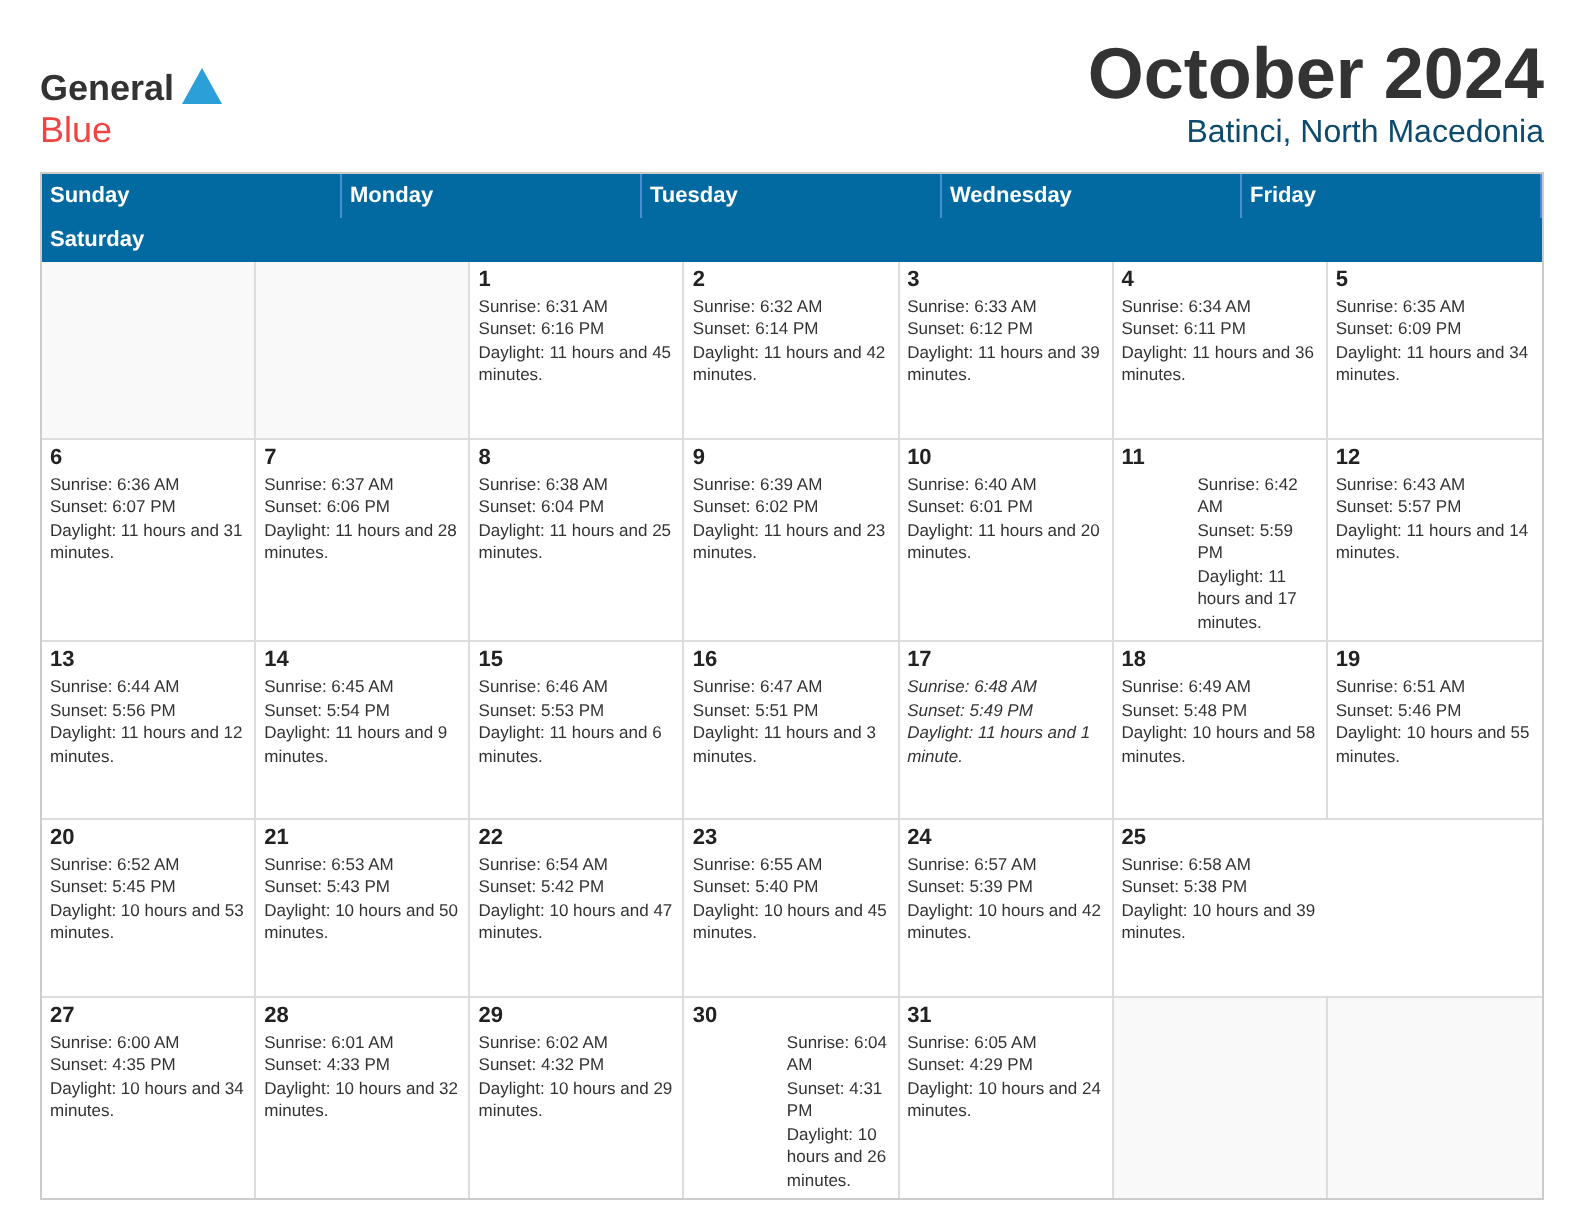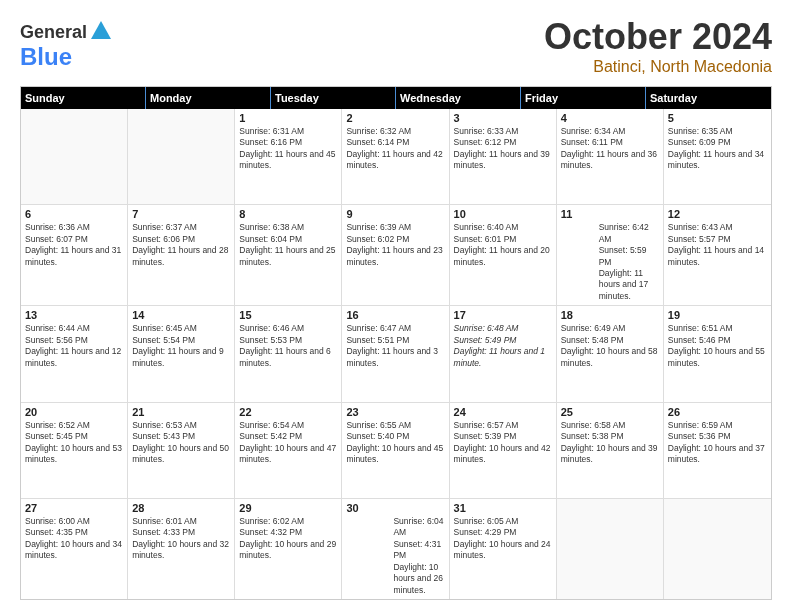--- a/index.html
+++ b/index.html
@@ -13,37 +13,37 @@
     .page {
       width: 792px;
       height: 612px;
       padding: 16px 20px 12px 20px;
       display: flex;
       flex-direction: column;
     }
     .header {
       display: flex;
       justify-content: space-between;
-      align-items: center;
+      align-items: flex-end;
       margin-bottom: 10px;
     }
     .logo {
       display: flex;
       flex-direction: column;
       align-items: flex-start;
     }
     .logo-text-general {
       font-size: 18px;
       font-weight: bold;
       color: #333;
     }
     .logo-text-blue {
-      font-size: 24px;
-      font-weight: bold;
-      color: #3b82f6;
+      font-size: 18px;
+      font-weight: normal;
+      color: #ef4444;
     }
     .logo-line {
       display: flex;
       align-items: center;
     }
     .logo-triangle {
       width: 0;
       height: 0;
       border-left: 10px solid transparent;
       border-right: 10px solid transparent;
@@ -54,32 +54,32 @@
     .title-block {
       text-align: right;
     }
     .title-month {
       font-size: 36px;
       font-weight: bold;
       color: #333;
     }
     .title-location {
       font-size: 16px;
-      color: #a16207;
+      color: #0c4a6e;
     }
     .calendar {
       flex: 1;
       display: flex;
       flex-direction: column;
       border: 1px solid #ccc;
     }
     .cal-header {
       display: grid;
-      grid-template-columns: repeat(6, 1fr);
-      background: #000000;
+      grid-template-columns: repeat(5, 1fr);
+      background: #0369a1;
     }
     .cal-header-cell {
       color: #fff;
       font-size: 11px;
       font-weight: bold;
       padding: 5px 4px;
       text-align: left;
       border-right: 1px solid #4a8dd5;
     }
     .cal-header-cell:last-child { border-right: none; }
@@ -297,26 +297,20 @@
             <div class="cell-text" style="white-space: pre-line;">Sunrise: 6:57 AM
 Sunset: 5:39 PM
 Daylight: 10 hours and 42 minutes.</div>
           </div>
           <div class="cal-cell">
             <div class="day-num">25</div>
             <div class="cell-text" style="white-space: pre-line;">Sunrise: 6:58 AM
 Sunset: 5:38 PM
 Daylight: 10 hours and 39 minutes.</div>
           </div>
-          <div class="cal-cell">
-            <div class="day-num">26</div>
-            <div class="cell-text" style="white-space: pre-line;">Sunrise: 6:59 AM
-Sunset: 5:36 PM
-Daylight: 10 hours and 37 minutes.</div>
-          </div>
         </div>
         <div class="cal-row">
           <div class="cal-cell">
             <div class="day-num">27</div>
             <div class="cell-text" style="white-space: pre-line;">Sunrise: 6:00 AM
 Sunset: 4:35 PM
 Daylight: 10 hours and 34 minutes.</div>
           </div>
           <div class="cal-cell">
             <div class="day-num">28</div>

